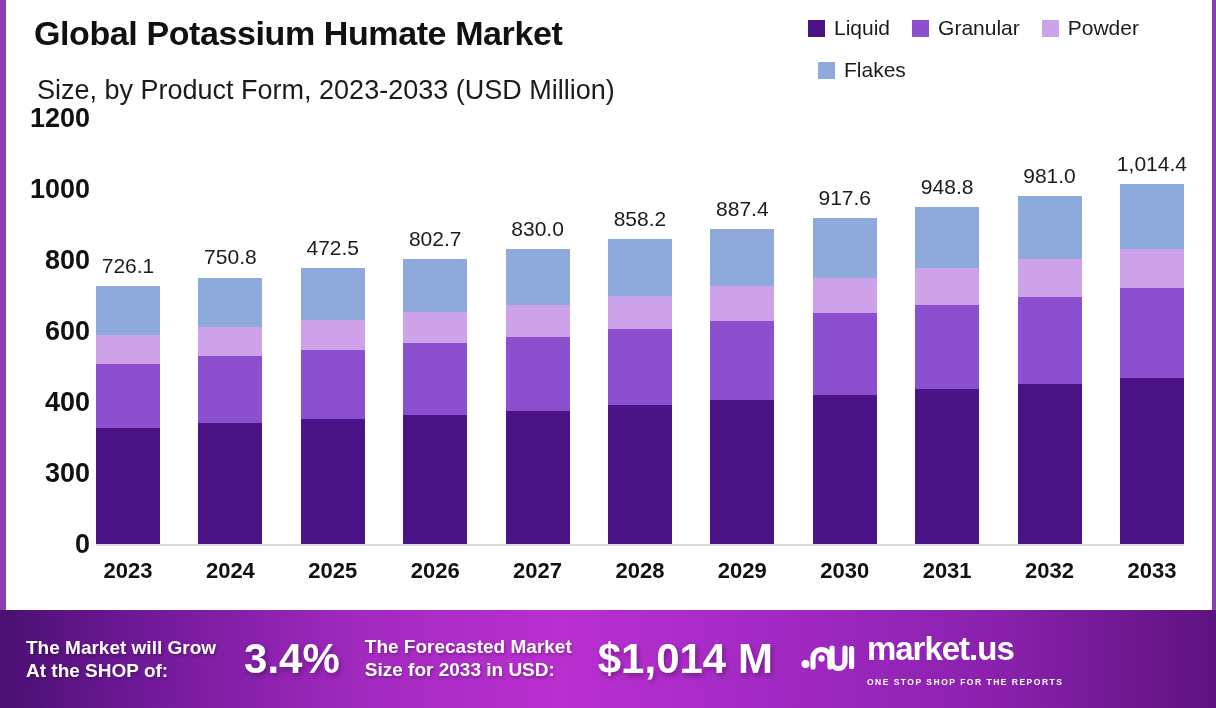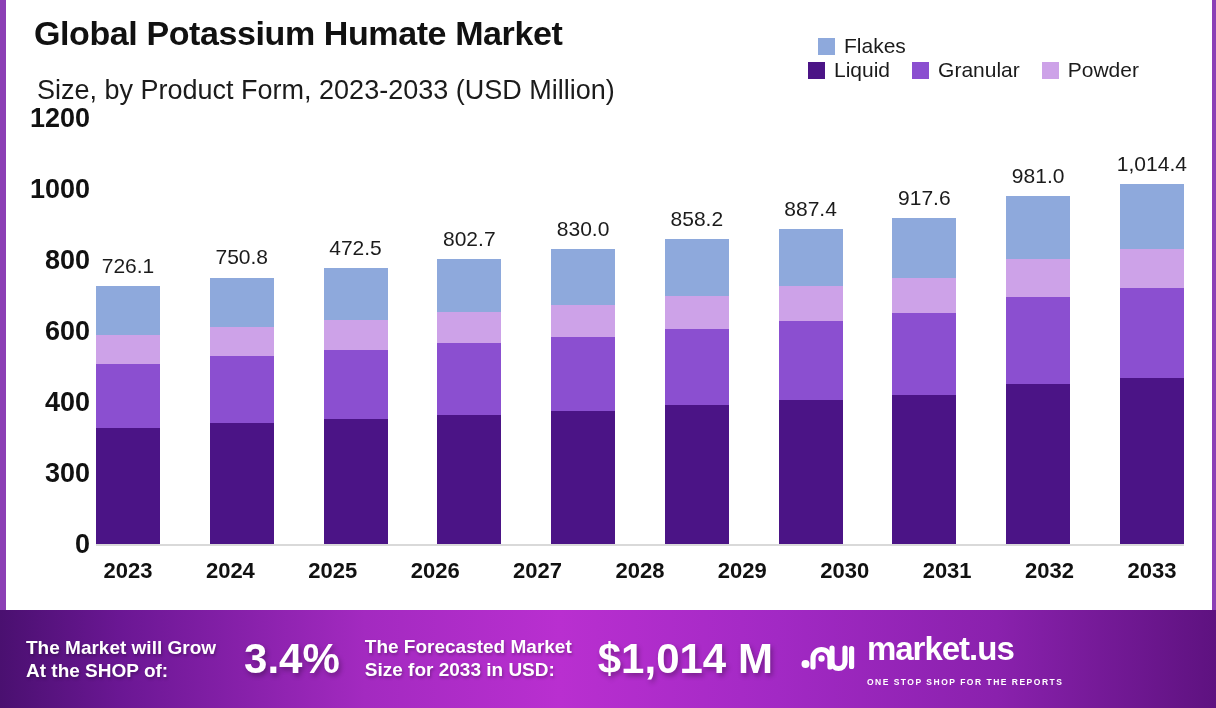--- a/index.html
+++ b/index.html
@@ -234,38 +234,38 @@
 
 <div id="infographic">
 
   <div id="left-accent-stripe" style="background: rgb(140, 63, 181);"></div>
   <div id="right-accent-stripe" style="background: rgb(140, 63, 181);"></div>
 
   <div id="chart-title">Global Potassium Humate Market</div>
   <div id="chart-subtitle">Size, by Product Form, 2023-2033 (USD Million)</div>
 
   <div id="chart-legend">
+    <div class="legend-row row-1">
+      <div class="legend-item">
+        <span class="legend-swatch" style="background: rgb(75, 20, 134);"></span>
+        <span class="legend-label">Liquid</span>
+      </div>
+      <div class="legend-item">
+        <span class="legend-swatch" style="background: rgb(139, 79, 208);"></span>
+        <span class="legend-label">Granular</span>
+      </div>
+      <div class="legend-item">
+        <span class="legend-swatch" style="background: rgb(205, 162, 232);"></span>
+        <span class="legend-label">Powder</span>
+      </div>
+    </div>
     <div class="legend-row row-2">
       <div class="legend-item">
         <span class="legend-swatch" style="background: rgb(142, 169, 220);"></span>
         <span class="legend-label">Flakes</span>
-      </div>
-    </div>
-    <div class="legend-row row-1">
-      <div class="legend-item">
-        <span class="legend-swatch" style="background: rgb(75, 20, 134);"></span>
-        <span class="legend-label">Liquid</span>
-      </div>
-      <div class="legend-item">
-        <span class="legend-swatch" style="background: rgb(139, 79, 208);"></span>
-        <span class="legend-label">Granular</span>
-      </div>
-      <div class="legend-item">
-        <span class="legend-swatch" style="background: rgb(205, 162, 232);"></span>
-        <span class="legend-label">Powder</span>
       </div>
     </div>
   </div>
 
   <div id="plot-area">
     <div id="y-axis">
         <div class="y-tick" style="top: 426px;">0</div>
         <div class="y-tick" style="top: 355px;">300</div>
         <div class="y-tick" style="top: 284px;">400</div>
         <div class="y-tick" style="top: 213px;">600</div>
@@ -338,20 +338,29 @@
             <div class="bar-seg" style="height: 144.485px; background: rgb(75, 20, 134);"></div>
           </div>
         </div>
         <div class="bar-group">
           <div class="bar-total-label" style="bottom: 333.748px;">917.6</div>
           <div class="bar-stack">
             <div class="bar-seg" style="height: 59.2495px; background: rgb(142, 169, 220);"></div>
             <div class="bar-seg" style="height: 35.8195px; background: rgb(205, 162, 232);"></div>
             <div class="bar-seg" style="height: 81.437px; background: rgb(139, 79, 208);"></div>
             <div class="bar-seg" style="height: 149.242px; background: rgb(75, 20, 134);"></div>
+          </div>
+        </div>
+        <div class="bar-group">
+          <div class="bar-total-label" style="bottom: 344.824px;">948.8</div>
+          <div class="bar-stack">
+            <div class="bar-seg" style="height: 60.421px; background: rgb(142, 169, 220);"></div>
+            <div class="bar-seg" style="height: 37.062px; background: rgb(205, 162, 232);"></div>
+            <div class="bar-seg" style="height: 84.206px; background: rgb(139, 79, 208);"></div>
+            <div class="bar-seg" style="height: 155.135px; background: rgb(75, 20, 134);"></div>
           </div>
         </div>
         <div class="bar-group">
           <div class="bar-total-label" style="bottom: 356.255px;">981.0</div>
           <div class="bar-stack">
             <div class="bar-seg" style="height: 62.977px; background: rgb(142, 169, 220);"></div>
             <div class="bar-seg" style="height: 38.3045px; background: rgb(205, 162, 232);"></div>
             <div class="bar-seg" style="height: 87.0815px; background: rgb(139, 79, 208);"></div>
             <div class="bar-seg" style="height: 159.892px; background: rgb(75, 20, 134);"></div>
           </div>

